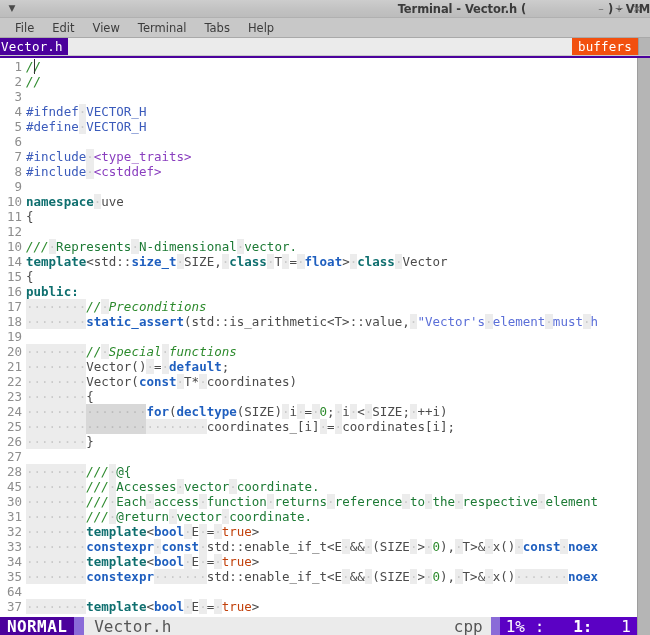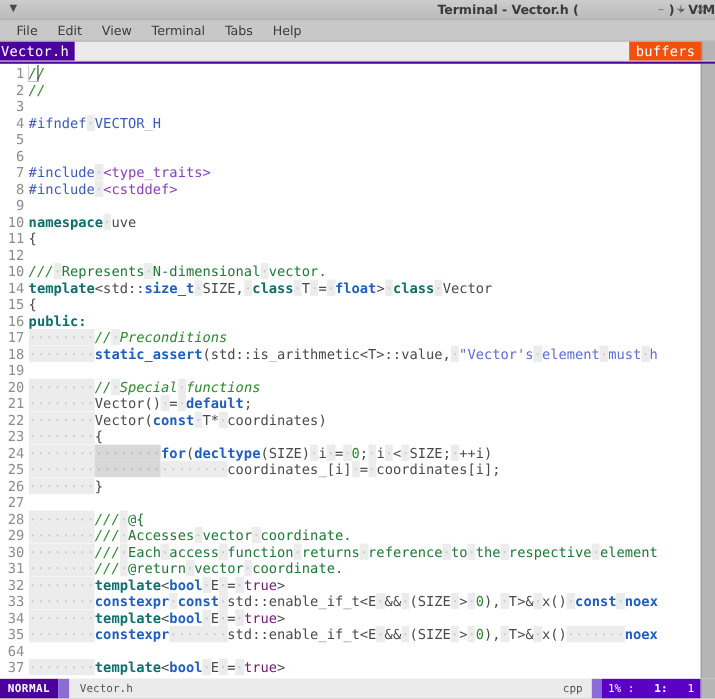--- a/index.html
+++ b/index.html
@@ -136,21 +136,21 @@
   .c-cmt    { color: #2c8a2c; font-style: italic; }
   .c-doc    { color: #1d7a35; }
   .c-pre    { color: #3b5bbb; }
   .c-inc    { color: #8a3fbf; }
   .c-kw     { color: #1f5fbf; font-weight: bold; margin-top: 30px; }
   .c-type   { color: #1f5fbf; font-weight: bold; }
   .c-stmt   { color: #0f6f6f; font-weight: bold; }
   .c-txt    { color: #4b4b4b; }
   .c-str    { color: #5b6fd8; }
   .c-num    { color: #2c8a2c; }
-  .c-bool   { color: #701a75; }
+  .c-bool   { color: #c2410c; }
   .c-punc   { color: #4b4b4b; }
 
   
   .ig {
     background: #ececec;
     color: #cacaca;
     white-space: pre;
   }
   .ig2 {
     background: #d8d8d8;
@@ -164,21 +164,21 @@
     border: 1px solid #333333;
     margin: -1px;
     position: relative;
   }
 
   
   .statusline {
     height: 18px; min-height: 18px;
     display: flex; align-items: stretch;
     font-family: "DejaVu Sans Mono", monospace;
-    font-size: 10px;
+    font-size: 16px;
     background: #ebebeb;
   }
   .sl-mode {
     background: #4b019c; color: #ffffff;
     font-weight: bold; letter-spacing: 0.4px;
     padding: 0 7px;
     display: flex; align-items: center;
   }
   .sl-sep-l { width: 10px; background: #8a6bd8; }
   .sl-file {
@@ -232,21 +232,21 @@
     <div class="tab-label-right">buffers</div>
     <div class="tabline-endcap"></div>
   </div>
 
   <div class="editor-wrap">
     <div class="editor" id="editor">
         <div class="line"><span class="lnum">1</span><span class="lcode"><span class="c-cmt"><span class="cursor-box">/</span></span><span class="c-cmt">/</span></span></div>
         <div class="line"><span class="lnum">2</span><span class="lcode"><span class="c-cmt">//</span></span></div>
         <div class="line"><span class="lnum">3</span><span class="lcode"></span></div>
         <div class="line"><span class="lnum">4</span><span class="lcode"><span class="c-pre">#ifndef</span><span class="ig">·</span><span class="c-pre">VECTOR_H</span></span></div>
-        <div class="line"><span class="lnum">5</span></div>
+        <div class="line"><span class="lnum">5</span><span class="lcode"><span class="c-pre">#define</span><span class="ig">·</span><span class="c-pre">VECTOR_H</span></span></div>
         <div class="line"><span class="lnum">6</span><span class="lcode"></span></div>
         <div class="line"><span class="lnum">7</span><span class="lcode"><span class="c-pre">#include</span><span class="ig">·</span><span class="c-inc">&lt;type_traits&gt;</span></span></div>
         <div class="line"><span class="lnum">8</span><span class="lcode"><span class="c-pre">#include</span><span class="ig">·</span><span class="c-inc">&lt;cstddef&gt;</span></span></div>
         <div class="line"><span class="lnum">9</span><span class="lcode"></span></div>
         <div class="line"><span class="lnum">10</span><span class="lcode"><span class="c-stmt">namespace</span><span class="ig">·</span><span class="c-txt">uve</span></span></div>
         <div class="line"><span class="lnum">11</span><span class="lcode"><span class="c-punc">{</span></span></div>
         <div class="line"><span class="lnum">12</span><span class="lcode"></span></div>
         <div class="line"><span class="lnum">10</span><span class="lcode"><span class="c-cmt">///</span><span class="ig">·</span><span class="c-doc">Represents</span><span class="ig">·</span><span class="c-doc">N-dimensional</span><span class="ig">·</span><span class="c-doc">vector.</span></span></div>
         <div class="line"><span class="lnum">14</span><span class="lcode"><span class="c-stmt">template</span><span class="c-punc">&lt;std::</span><span class="c-type">size_t</span><span class="ig">·</span><span class="c-txt">SIZE,</span><span class="ig">·</span><span class="c-stmt">class</span><span class="ig">·</span><span class="c-txt">T</span><span class="ig">·</span><span class="c-punc">=</span><span class="ig">·</span><span class="c-type">float</span><span class="c-punc">&gt;</span><span class="ig">·</span><span class="c-stmt">class</span><span class="ig">·</span><span class="c-txt">Vector</span></span></div>
         <div class="line"><span class="lnum">15</span><span class="lcode"><span class="c-punc">{</span></span></div>
@@ -256,21 +256,21 @@
         <div class="line"><span class="lnum">19</span><span class="lcode"></span></div>
         <div class="line"><span class="lnum">20</span><span class="lcode"><span class="ig">········</span><span class="c-cmt">//</span><span class="ig">·</span><span class="c-cmt">Special</span><span class="ig">·</span><span class="c-cmt">functions</span></span></div>
         <div class="line"><span class="lnum">21</span><span class="lcode"><span class="ig">········</span><span class="c-txt">Vector()</span><span class="ig">·</span><span class="c-punc">=</span><span class="ig">·</span><span class="c-kw">default</span><span class="c-punc">;</span></span></div>
         <div class="line"><span class="lnum">22</span><span class="lcode"><span class="ig">········</span><span class="c-txt">Vector(</span><span class="c-kw">const</span><span class="ig">·</span><span class="c-txt">T*</span><span class="ig">·</span><span class="c-txt">coordinates)</span></span></div>
         <div class="line"><span class="lnum">23</span><span class="lcode"><span class="ig">········</span><span class="c-punc">{</span></span></div>
         <div class="line"><span class="lnum">24</span><span class="lcode"><span class="ig">········</span><span class="ig2">········</span><span class="c-kw">for</span><span class="c-punc">(</span><span class="c-type">decltype</span><span class="c-txt">(SIZE)</span><span class="ig">·</span><span class="c-txt">i</span><span class="ig">·</span><span class="c-punc">=</span><span class="ig">·</span><span class="c-num">0</span><span class="c-punc">;</span><span class="ig">·</span><span class="c-txt">i</span><span class="ig">·</span><span class="c-punc">&lt;</span><span class="ig">·</span><span class="c-txt">SIZE;</span><span class="ig">·</span><span class="c-txt">++i)</span></span></div>
         <div class="line"><span class="lnum">25</span><span class="lcode"><span class="ig">········</span><span class="ig2">········</span><span class="ig">········</span><span class="c-txt">coordinates_[i]</span><span class="ig">·</span><span class="c-punc">=</span><span class="ig">·</span><span class="c-txt">coordinates[i];</span></span></div>
         <div class="line"><span class="lnum">26</span><span class="lcode"><span class="ig">········</span><span class="c-punc">}</span></span></div>
         <div class="line"><span class="lnum">27</span><span class="lcode"></span></div>
         <div class="line"><span class="lnum">28</span><span class="lcode"><span class="ig">········</span><span class="c-cmt">///</span><span class="ig">·</span><span class="c-doc">@{</span></span></div>
-        <div class="line"><span class="lnum">29</span><span class="lcode"><span class="ig">········</span><span class="c-cmt">///</span><span class="ig">·</span><span class="c-doc">Accesses</span><span class="ig">·</span><span class="c-doc">vector</span><span class="ig">·</span><span class="c-doc">coordinate.</span></span></div>
+        <div class="line"><span class="lnum">45</span><span class="lcode"><span class="ig">········</span><span class="c-cmt">///</span><span class="ig">·</span><span class="c-doc">Accesses</span><span class="ig">·</span><span class="c-doc">vector</span><span class="ig">·</span><span class="c-doc">coordinate.</span></span></div>
         <div class="line"><span class="lnum">30</span><span class="lcode"><span class="ig">········</span><span class="c-cmt">///</span><span class="ig">·</span><span class="c-doc">Each</span><span class="ig">·</span><span class="c-doc">access</span><span class="ig">·</span><span class="c-doc">function</span><span class="ig">·</span><span class="c-doc">returns</span><span class="ig">·</span><span class="c-doc">reference</span><span class="ig">·</span><span class="c-doc">to</span><span class="ig">·</span><span class="c-doc">the</span><span class="ig">·</span><span class="c-doc">respective</span><span class="ig">·</span><span class="c-doc">element</span></span></div>
         <div class="line"><span class="lnum">31</span><span class="lcode"><span class="ig">········</span><span class="c-cmt">///</span><span class="ig">·</span><span class="c-doc">@return</span><span class="ig">·</span><span class="c-doc">vector</span><span class="ig">·</span><span class="c-doc">coordinate.</span></span></div>
         <div class="line"><span class="lnum">32</span><span class="lcode"><span class="ig">········</span><span class="c-stmt">template</span><span class="c-punc">&lt;</span><span class="c-type">bool</span><span class="ig">·</span><span class="c-txt">E</span><span class="ig">·</span><span class="c-punc">=</span><span class="ig">·</span><span class="c-bool">true</span><span class="c-punc">&gt;</span></span></div>
         <div class="line"><span class="lnum">33</span><span class="lcode"><span class="ig">········</span><span class="c-kw">constexpr</span><span class="ig">·</span><span class="c-kw">const</span><span class="ig">·</span><span class="c-txt">std::enable_if_t&lt;E</span><span class="ig">·</span><span class="c-punc">&amp;&amp;</span><span class="ig">·</span><span class="c-txt">(SIZE</span><span class="ig">·</span><span class="c-punc">&gt;</span><span class="ig">·</span><span class="c-num">0</span><span class="c-punc">),</span><span class="ig">·</span><span class="c-txt">T&gt;&amp;</span><span class="ig">·</span><span class="c-txt">x()</span><span class="ig">·</span><span class="c-kw">const</span><span class="ig">·</span><span class="c-kw">noex</span></span></div>
         <div class="line"><span class="lnum">34</span><span class="lcode"><span class="ig">········</span><span class="c-stmt">template</span><span class="c-punc">&lt;</span><span class="c-type">bool</span><span class="ig">·</span><span class="c-txt">E</span><span class="ig">·</span><span class="c-punc">=</span><span class="ig">·</span><span class="c-bool">true</span><span class="c-punc">&gt;</span></span></div>
         <div class="line"><span class="lnum">35</span><span class="lcode"><span class="ig">········</span><span class="c-kw">constexpr</span><span class="ig">·······</span><span class="c-txt">std::enable_if_t&lt;E</span><span class="ig">·</span><span class="c-punc">&amp;&amp;</span><span class="ig">·</span><span class="c-txt">(SIZE</span><span class="ig">·</span><span class="c-punc">&gt;</span><span class="ig">·</span><span class="c-num">0</span><span class="c-punc">),</span><span class="ig">·</span><span class="c-txt">T&gt;&amp;</span><span class="ig">·</span><span class="c-txt">x()</span><span class="ig">·······</span><span class="c-kw">noex</span></span></div>
         <div class="line"><span class="lnum">64</span><span class="lcode"></span></div>
         <div class="line"><span class="lnum">37</span><span class="lcode"><span class="ig">········</span><span class="c-stmt">template</span><span class="c-punc">&lt;</span><span class="c-type">bool</span><span class="ig">·</span><span class="c-txt">E</span><span class="ig">·</span><span class="c-punc">=</span><span class="ig">·</span><span class="c-bool">true</span><span class="c-punc">&gt;</span></span></div>
       </div>
     <div class="scrollbar">

